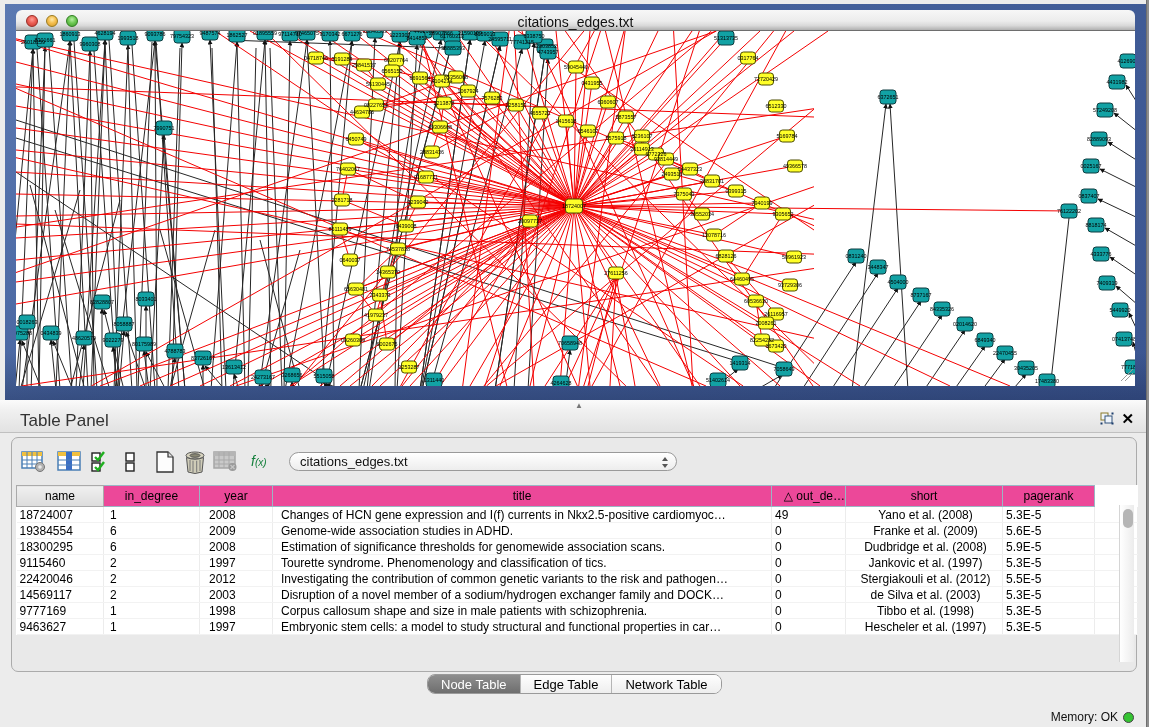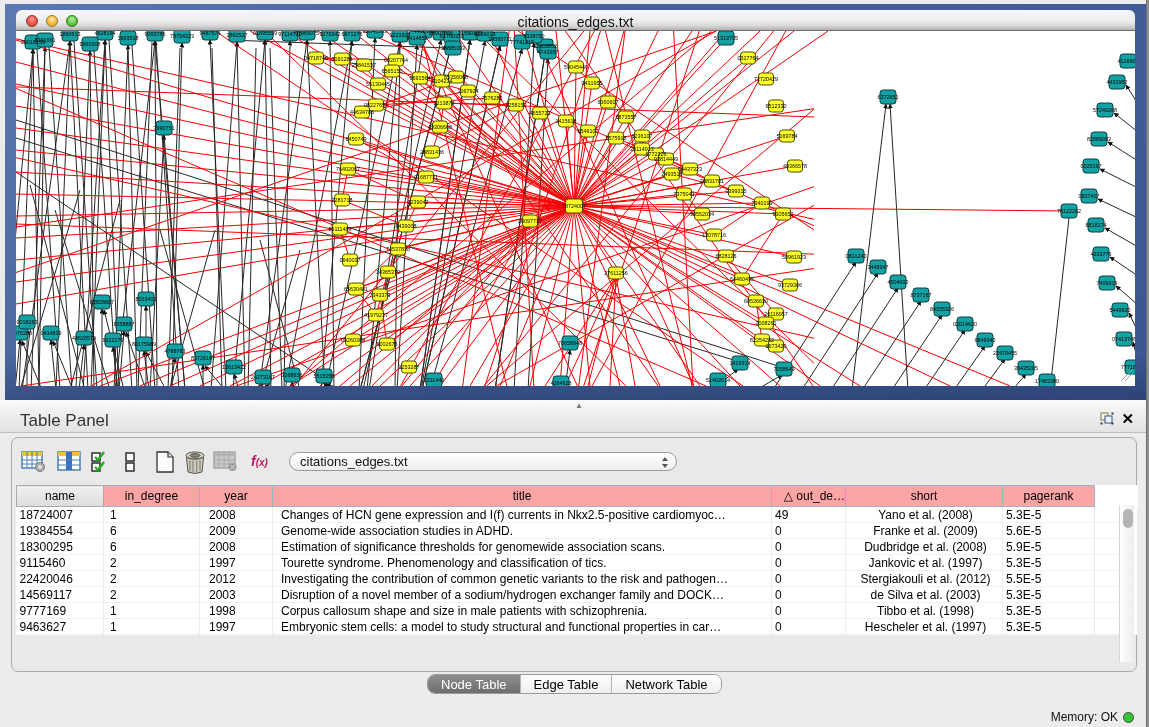--- a/index.html
+++ b/index.html
@@ -17,21 +17,21 @@
 .phead{position:absolute;left:0;top:0;width:100%;height:33px;background:linear-gradient(180deg,#fbfbfb 0%,#f1f1f1 30%,#e2e2e2 100%);border-bottom:1px solid #c0c0c0}
 .phead .t{position:absolute;left:20px;top:11px;font-size:17px;color:#333}
 .grip{position:absolute;left:575px;top:1px;width:10px;height:5px;color:#777;font-size:8px}
 .pclose{position:absolute;right:12px;top:10px;font-size:15px;font-weight:bold;color:#000}
 .pfloat{position:absolute;right:32px;top:12px;width:14px;height:13px}
 .box{position:absolute;left:11px;top:37px;width:1126px;height:235px;border:1px solid #ababab;border-radius:7px;background:#e9e9e9}
 .toolbar{position:absolute;left:6px;top:8px;height:28px;width:100%}
 .ic{position:absolute;top:5px}
 .combo{position:absolute;left:271px;top:6px;width:388px;height:19px;border:1px solid #9a9a9a;border-radius:10px;background:linear-gradient(180deg,#fff,#ededed);font-size:13px;color:#111;line-height:17px;padding-left:10px}
 table.t{position:absolute;left:4px;top:47px;border-collapse:collapse;table-layout:fixed;width:1121px;background:#fff;font-size:12px;color:#000}
-table.t th{height:21px;font-weight:normal;background:#fca5a5;border:1px solid #9ab6c4;border-top:1px solid #9ab6c4;padding:0;font-size:12px}
+table.t th{height:21px;font-weight:normal;background:#ec4899;border:1px solid #9ab6c4;border-top:1px solid #9ab6c4;padding:0;font-size:12px}
 table.t th.c1{background:linear-gradient(180deg,#f0f0f0,#dcdcdc);border-color:#aaa}
 table.t th.c5{text-align:right;padding-left:4px}
 table.t th.c8{background:#fff;border:none;border-left:1px solid #9ab6c4}
 td.c2{padding-left:6px !important}td.c3{padding-left:9px !important}td.c4{padding-left:8px !important}
 table.t td{height:16px;padding:0 0 0 3px;white-space:nowrap;overflow:hidden;border-bottom:1px solid #f2f2f2;border-right:1px solid #ececec}
 td.c6{text-align:center}
 .c1{width:87px}.c2{width:96px}.c3{width:73px}.c4{width:499px}.c5{width:74px}.c6{width:157px}.c7{width:92px}.c8{width:43px}
 .vsb{position:absolute;right:2px;top:67px;width:15px;height:157px;background:linear-gradient(90deg,#fff,#ececec);border-left:1px solid #d5d5d5}
 .vsb .th{position:absolute;left:3px;top:4px;width:10px;height:19px;border-radius:5px;background:#b5b5b5}
 .tabs{position:absolute;left:427px;top:274px;height:20px;display:flex;font-size:13px;border:1px solid #9a9a9a;border-radius:8px;overflow:hidden;background:#fff}
@@ -741,21 +741,21 @@
             <path d="M3.5 6.5 L5 21 Q12 24 19 21 L20.5 6.5 Q12 10 3.5 6.5z" fill="#cfccb8" stroke="#555"></path>
             <path d="M7 9v11M10 9.7v11.5M13.7 9.7v11.5M17 9v11" stroke="#777"></path>
           </svg>
       <svg class="ic" style="left:195px" width="25" height="21" viewBox="0 0 25 21">
             <rect x="1" y="1" width="21" height="16" fill="#c9c9c9" stroke="#a5a5a5" stroke-width="1.5"></rect>
             <rect x="1" y="1" width="21" height="4" fill="#b5b5b5"></rect>
             <path d="M1 9h21M1 13h21M6 1v16M11 1v16M16 1v16" stroke="#a9a9a9"></path>
             <circle cx="19.5" cy="16" r="4" fill="#9a9a9a"></circle>
             <path d="M17.5 14l4 4M21.5 14l-4 4" stroke="#c5c5c5" stroke-width="1.3"></path>
           </svg>
-      <div class="ic" style="left:233px;top:7px;font-size:14px;font-style:italic;font-weight:bold;color:#be185d">f<span style="font-size:10px">(x)</span></div>
+      <div class="ic" style="left:233px;top:7px;font-size:14px;font-style:italic;font-weight:normal;color:#15803d">f<span style="font-size:10px">(x)</span></div>
       <div class="combo">citations_edges.txt<svg style="position:absolute;right:7px;top:3px" width="8" height="13" viewBox="0 0 8 13">
               <path d="M1 5 L4 1 L7 5z" fill="#555"></path>
               <path d="M1 8 L4 12 L7 8z" fill="#555"></path>
             </svg></div>
     </div>
     <table class="t">
       <tbody>
             <tr>
               <th class="c1">name</th>
               <th class="c2">in_degree</th>

